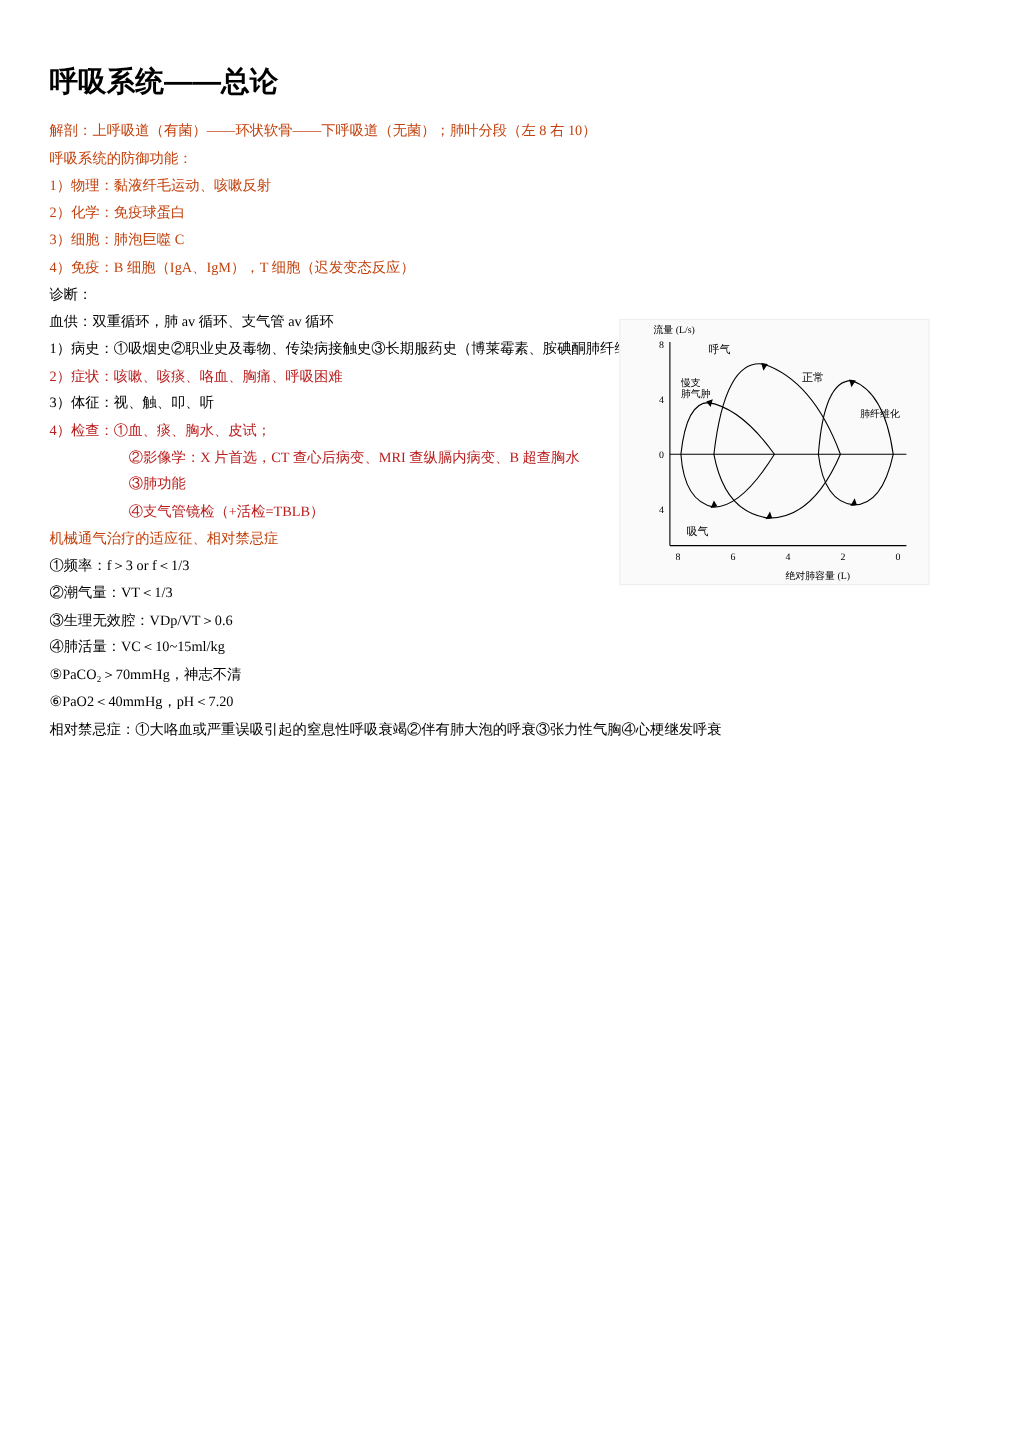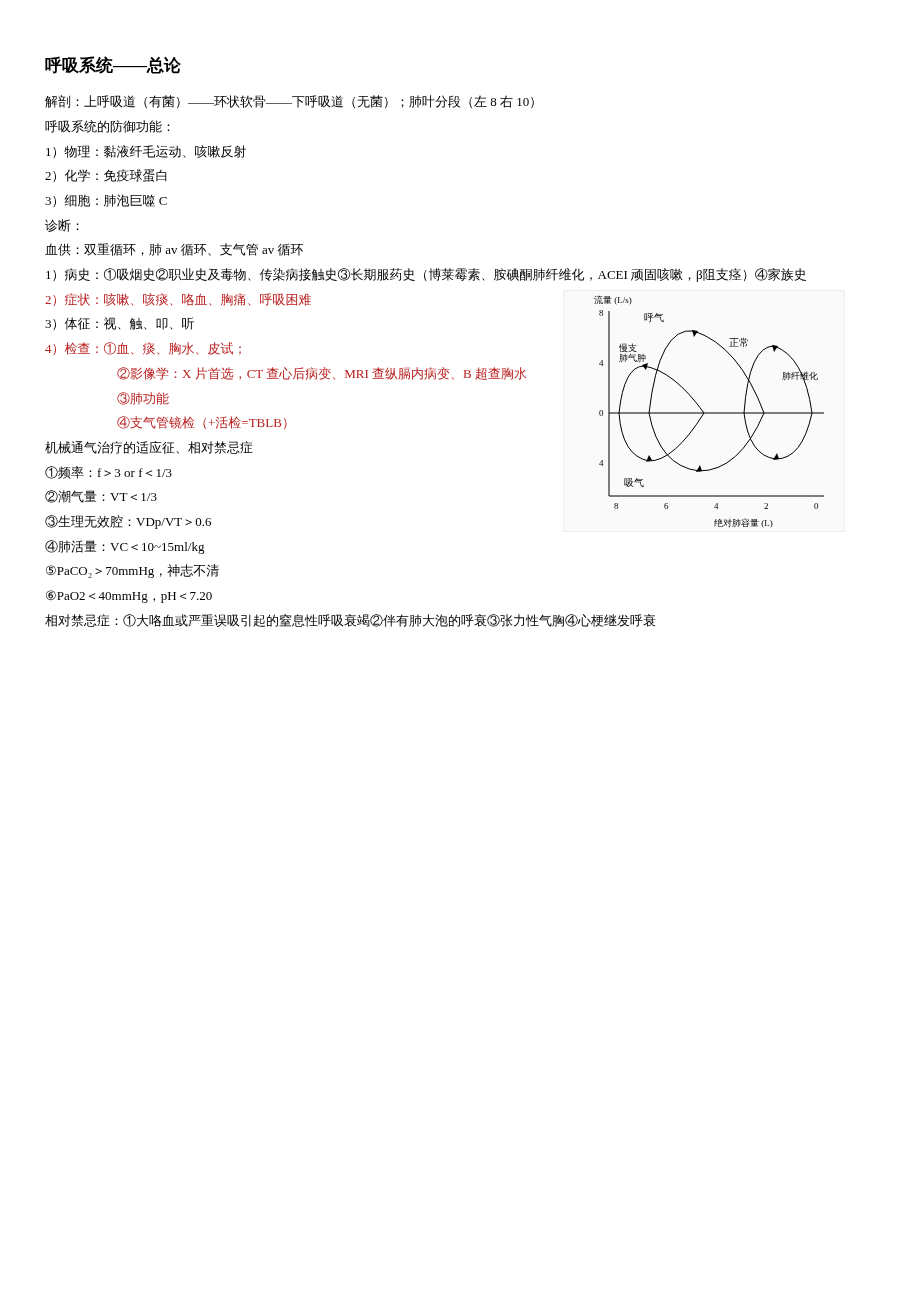--- a/index.html
+++ b/index.html
@@ -7,27 +7,27 @@
       font-size: 13px;
       line-height: 1.9;
       margin: 0;
       padding: 50px 45px;
       background: #fff;
       color: #000;
       width: 920px;
       box-sizing: border-box;
     }
     .title {
-      font-size: 17px;
+      font-size: 26px;
       font-weight: bold;
       margin-bottom: 8px;
-      font-family: Liberation Serif, serif;
+      font-family: Liberation Sans, sans-serif;
     }
     .line { margin: 0; }
-    .blue { color: #000000; }
+    .blue { color: #c2410c; }
     .red { color: #b91c1c; }
     .indent { padding-left: 72px; }
     .content-wrap { position: relative; }
     .figure {
       position: absolute;
       right: 30px;
       top: 240px;
       width: 280px;
       height: 240px;
       background: #fafafa;
@@ -39,20 +39,21 @@
 
 <div class="content-wrap">
   <div class="title">呼吸系统——总论</div>
 
   <div id="lines-container">
       <p class="line blue">解剖：上呼吸道（有菌）——环状软骨——下呼吸道（无菌）；肺叶分段（左 8 右 10）</p>
       <p class="line blue">呼吸系统的防御功能：</p>
       <p class="line blue">1）物理：黏液纤毛运动、咳嗽反射</p>
       <p class="line blue">2）化学：免疫球蛋白</p>
       <p class="line blue">3）细胞：肺泡巨噬 C</p>
+      <p class="line blue">4）免疫：B 细胞（IgA、IgM），T 细胞（迟发变态反应）</p>
       <p class="line ">诊断：</p>
       <p class="line ">血供：双重循环，肺 av 循环、支气管 av 循环</p>
       <p class="line ">1）病史：①吸烟史②职业史及毒物、传染病接触史③长期服药史（博莱霉素、胺碘酮肺纤维化，ACEI 顽固咳嗽，β阻支痉）④家族史</p>
       <p class="line red">2）症状：咳嗽、咳痰、咯血、胸痛、呼吸困难</p>
       <p class="line ">3）体征：视、触、叩、听</p>
       <p class="line red">4）检查：①血、痰、胸水、皮试；</p>
       <p class="line red indent">②影像学：X 片首选，CT 查心后病变、MRI 查纵膈内病变、B 超查胸水</p>
       <p class="line red indent">③肺功能</p>
       <p class="line red indent">④支气管镜检（+活检=TBLB）</p>
       <p class="line blue">机械通气治疗的适应征、相对禁忌症</p>

